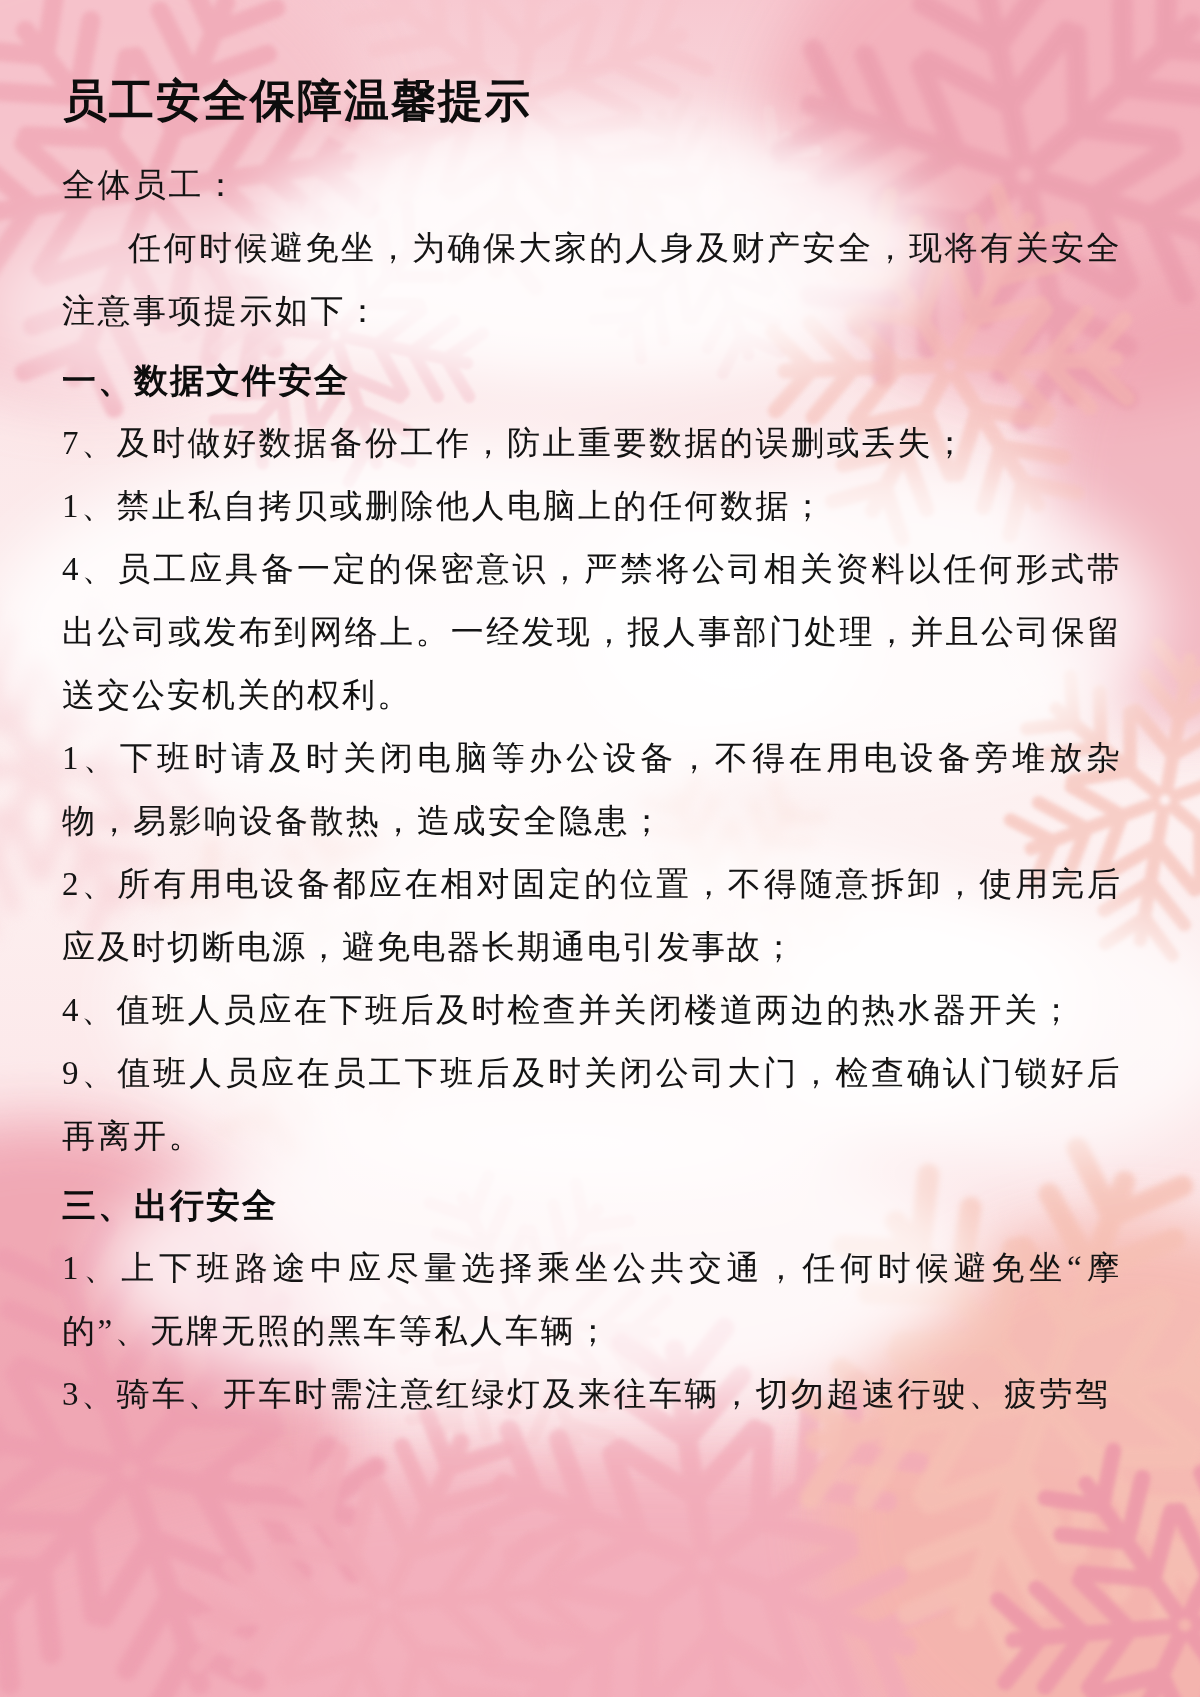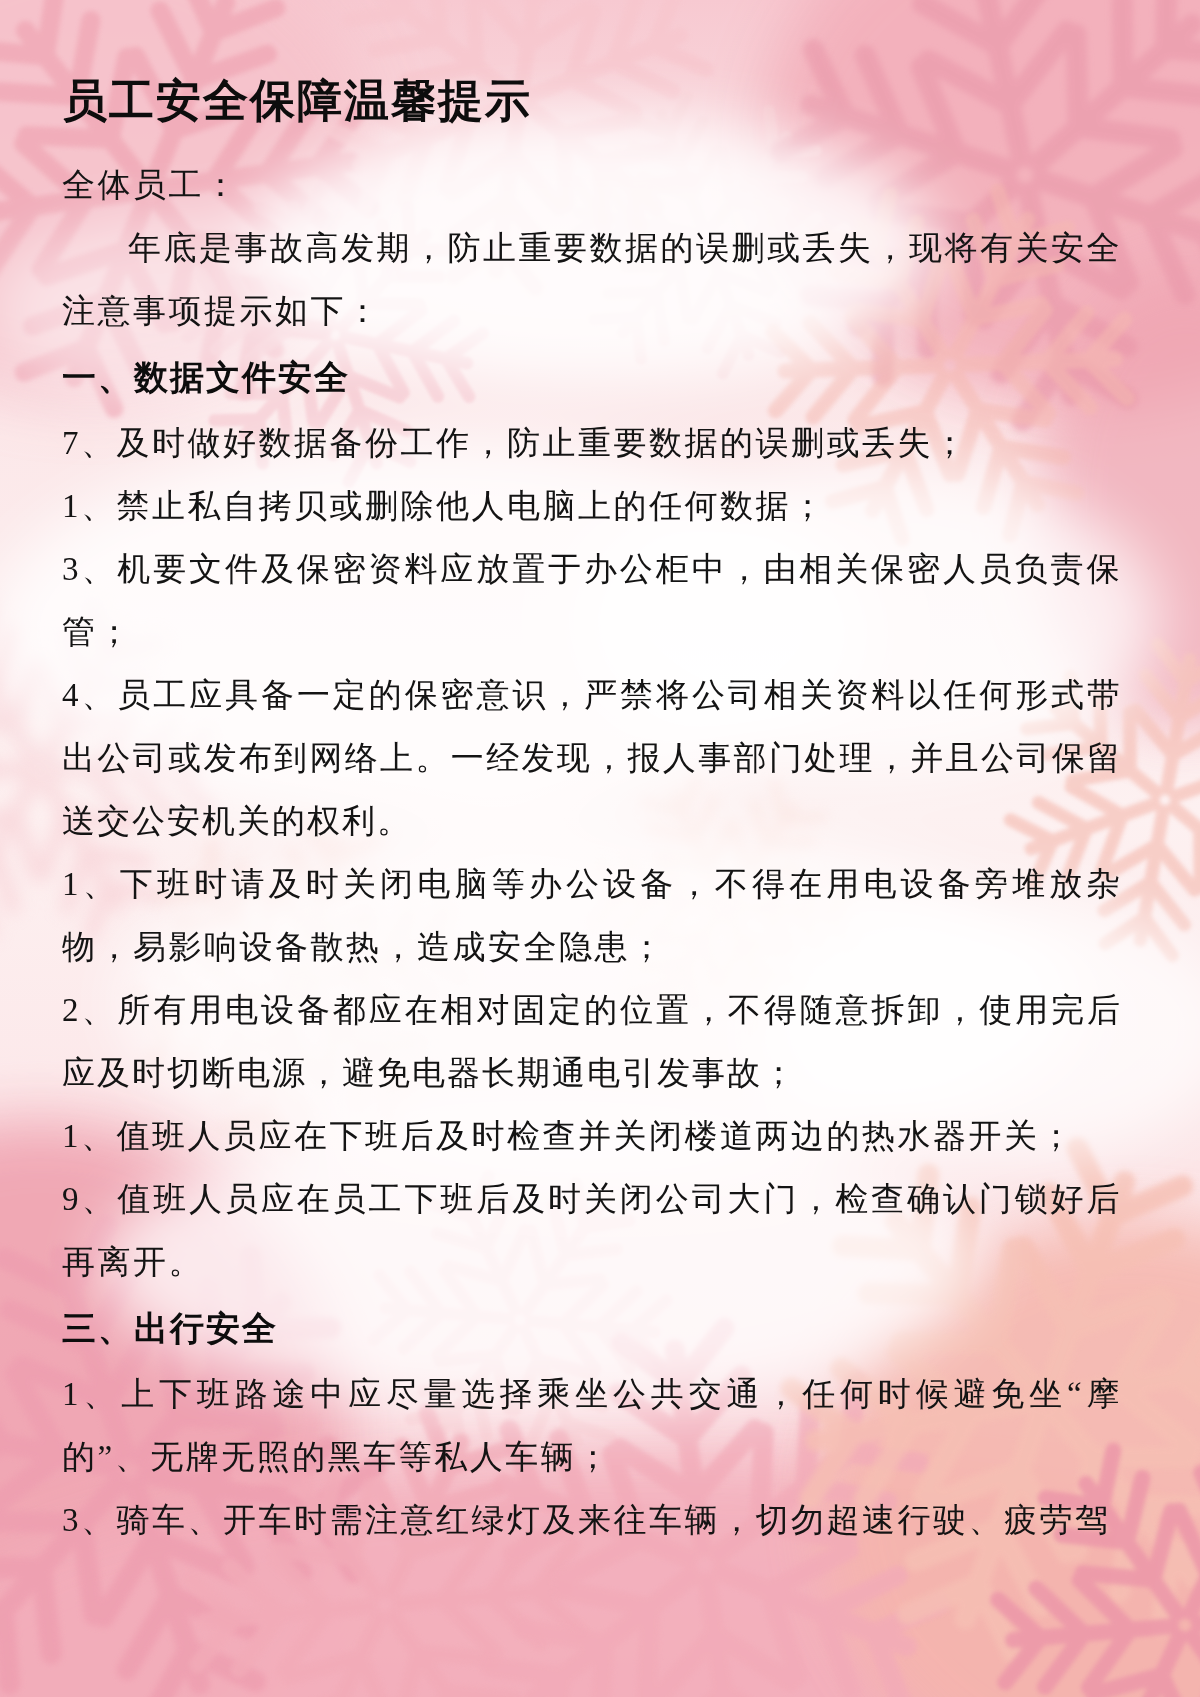--- a/index.html
+++ b/index.html
@@ -45,21 +45,21 @@
   }
   .doc p.tight { letter-spacing: 2px; }
   .doc p.indent { text-indent: 66px; }
   .doc h2 {
     margin: 6px 0 0 0;
     font-size: 34px;
     line-height: 63px;
     font-weight: 700;
     letter-spacing: 2px;
     color: #0d0d0d;
-    font-family: Liberation Mono, monospace;
+    font-family: Liberation Sans, sans-serif;
   }
 </style>
 </head>
 <body>
 
 <div class="page">
 
   <svg class="bg" width="1200" height="1697" viewBox="0 0 1200 1697" xmlns="http://www.w3.org/2000/svg" aria-hidden="true">
     <defs>
       <linearGradient id="base" x1="0" y1="0" x2="0" y2="1">
@@ -135,31 +135,30 @@
       <ellipse cx="600" cy="1000" rx="480" ry="175" opacity="0.8"></ellipse>
       <ellipse cx="1000" cy="1030" rx="240" ry="135" opacity="0.7"></ellipse>
       <ellipse cx="540" cy="1265" rx="440" ry="145" opacity="0.75"></ellipse>
     </g>
   </svg>
 
   <div class="doc">
     <h1 class="doc-title">员工安全保障温馨提示</h1>
 
     <p>全体员工：</p>
-    <p class="indent">年底是事故高发期，防止重要数据的误删或丢失，现将有关安全注意事项提示如下：</p>
+    <p class="indent">任何时候避免坐，为确保大家的人身及财产安全，现将有关安全注意事项提示如下：</p>
 
     <h2>一、数据文件安全</h2>
     <p>7、及时做好数据备份工作，防止重要数据的误删或丢失；</p>
     <p>1、禁止私自拷贝或删除他人电脑上的任何数据；</p>
-    <p>3、机要文件及保密资料应放置于办公柜中，由相关保密人员负责保管；</p>
     <p class="tight">4、员工应具备一定的保密意识，严禁将公司相关资料以任何形式带出公司或发布到网络上。一经发现，报人事部门处理，并且公司保留送交公安机关的权利。</p>
 
     <p>1、下班时请及时关闭电脑等办公设备，不得在用电设备旁堆放杂物，易影响设备散热，造成安全隐患；</p>
     <p class="tight">2、所有用电设备都应在相对固定的位置，不得随意拆卸，使用完后应及时切断电源，避免电器长期通电引发事故；</p>
-    <p>1、值班人员应在下班后及时检查并关闭楼道两边的热水器开关；</p>
+    <p>4、值班人员应在下班后及时检查并关闭楼道两边的热水器开关；</p>
     <p>9、值班人员应在员工下班后及时关闭公司大门，检查确认门锁好后再离开。</p>
 
     <h2>三、出行安全</h2>
     <p>1、上下班路途中应尽量选择乘坐公共交通，任何时候避免坐“摩的”、无牌无照的黑车等私人车辆；</p>
     <p>3、骑车、开车时需注意红绿灯及来往车辆，切勿超速行驶、疲劳驾</p>
   </div>
 
 </div>
 
 </body></html>

